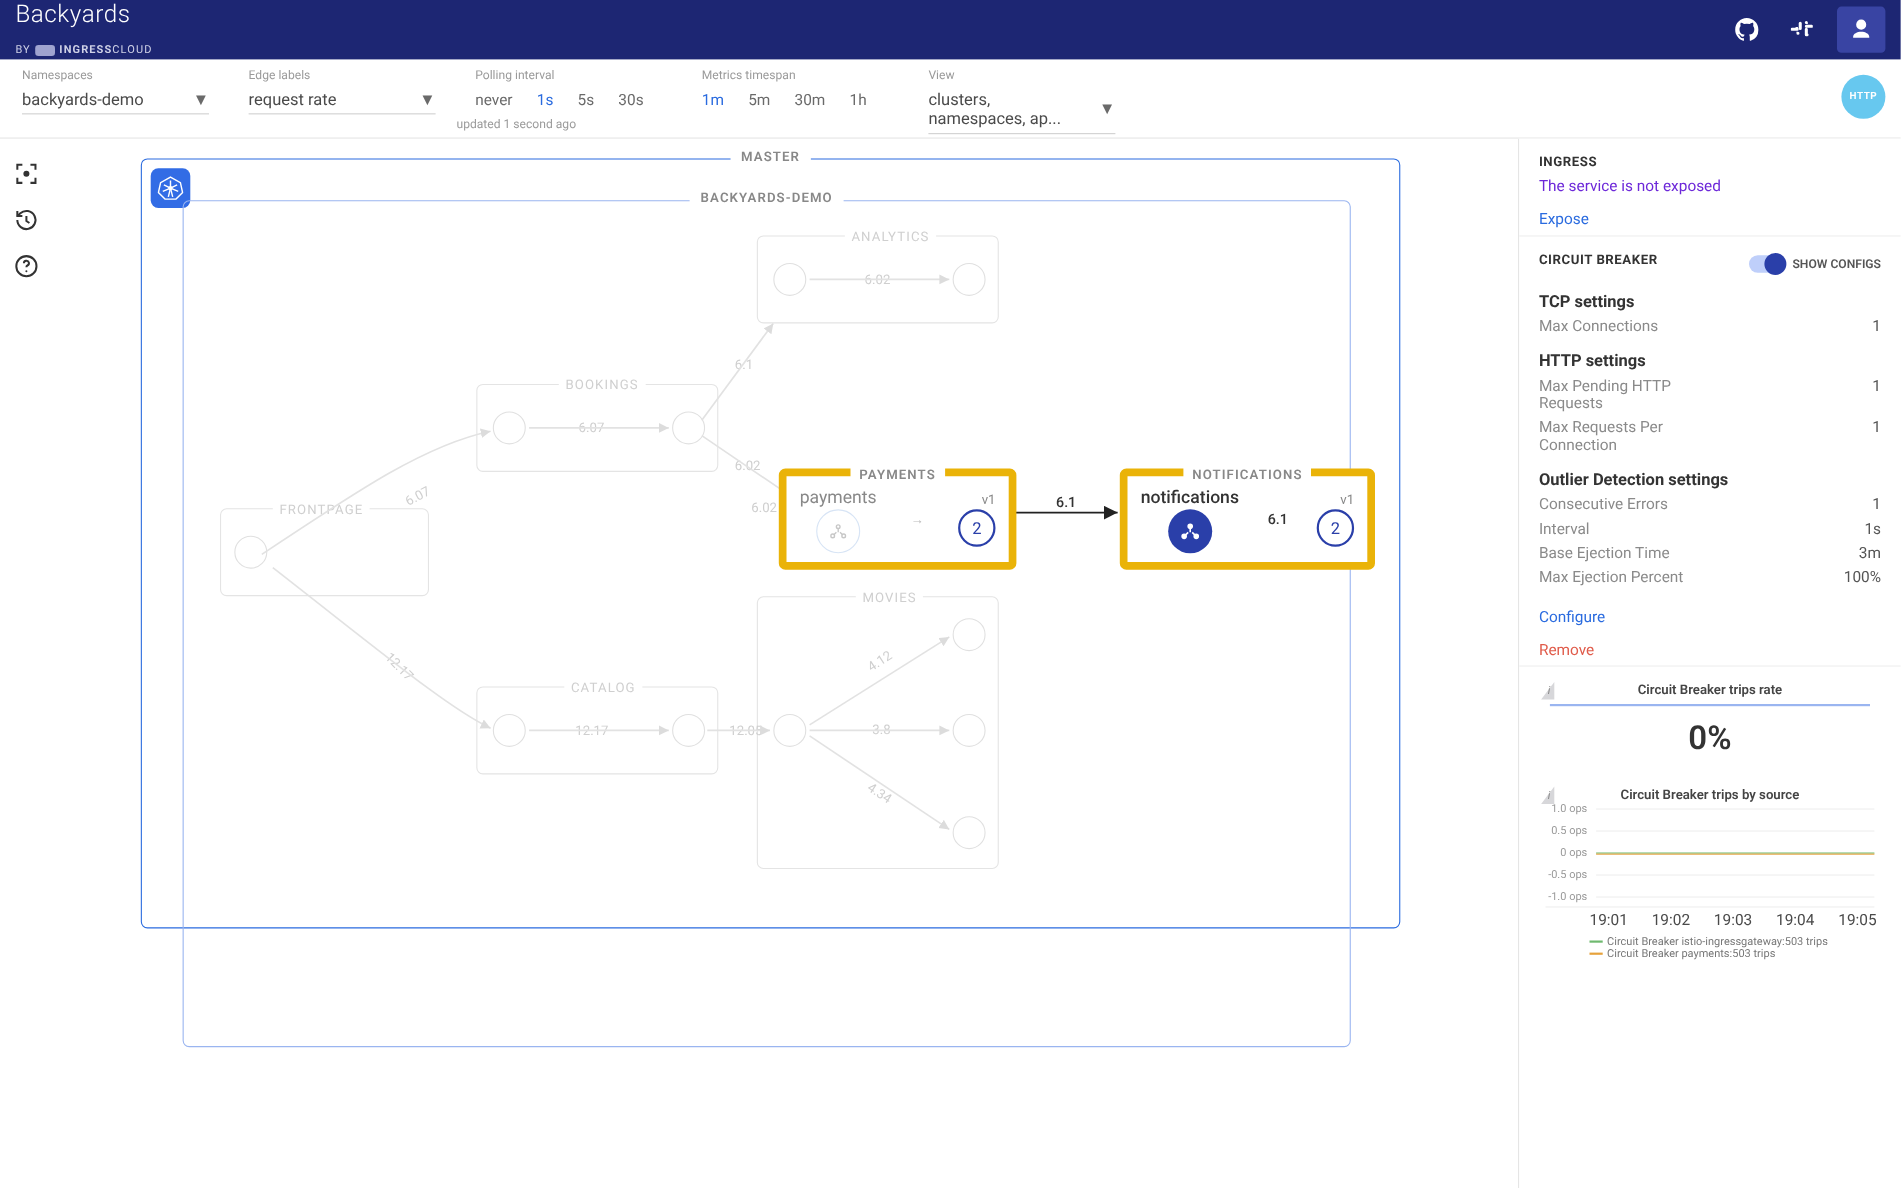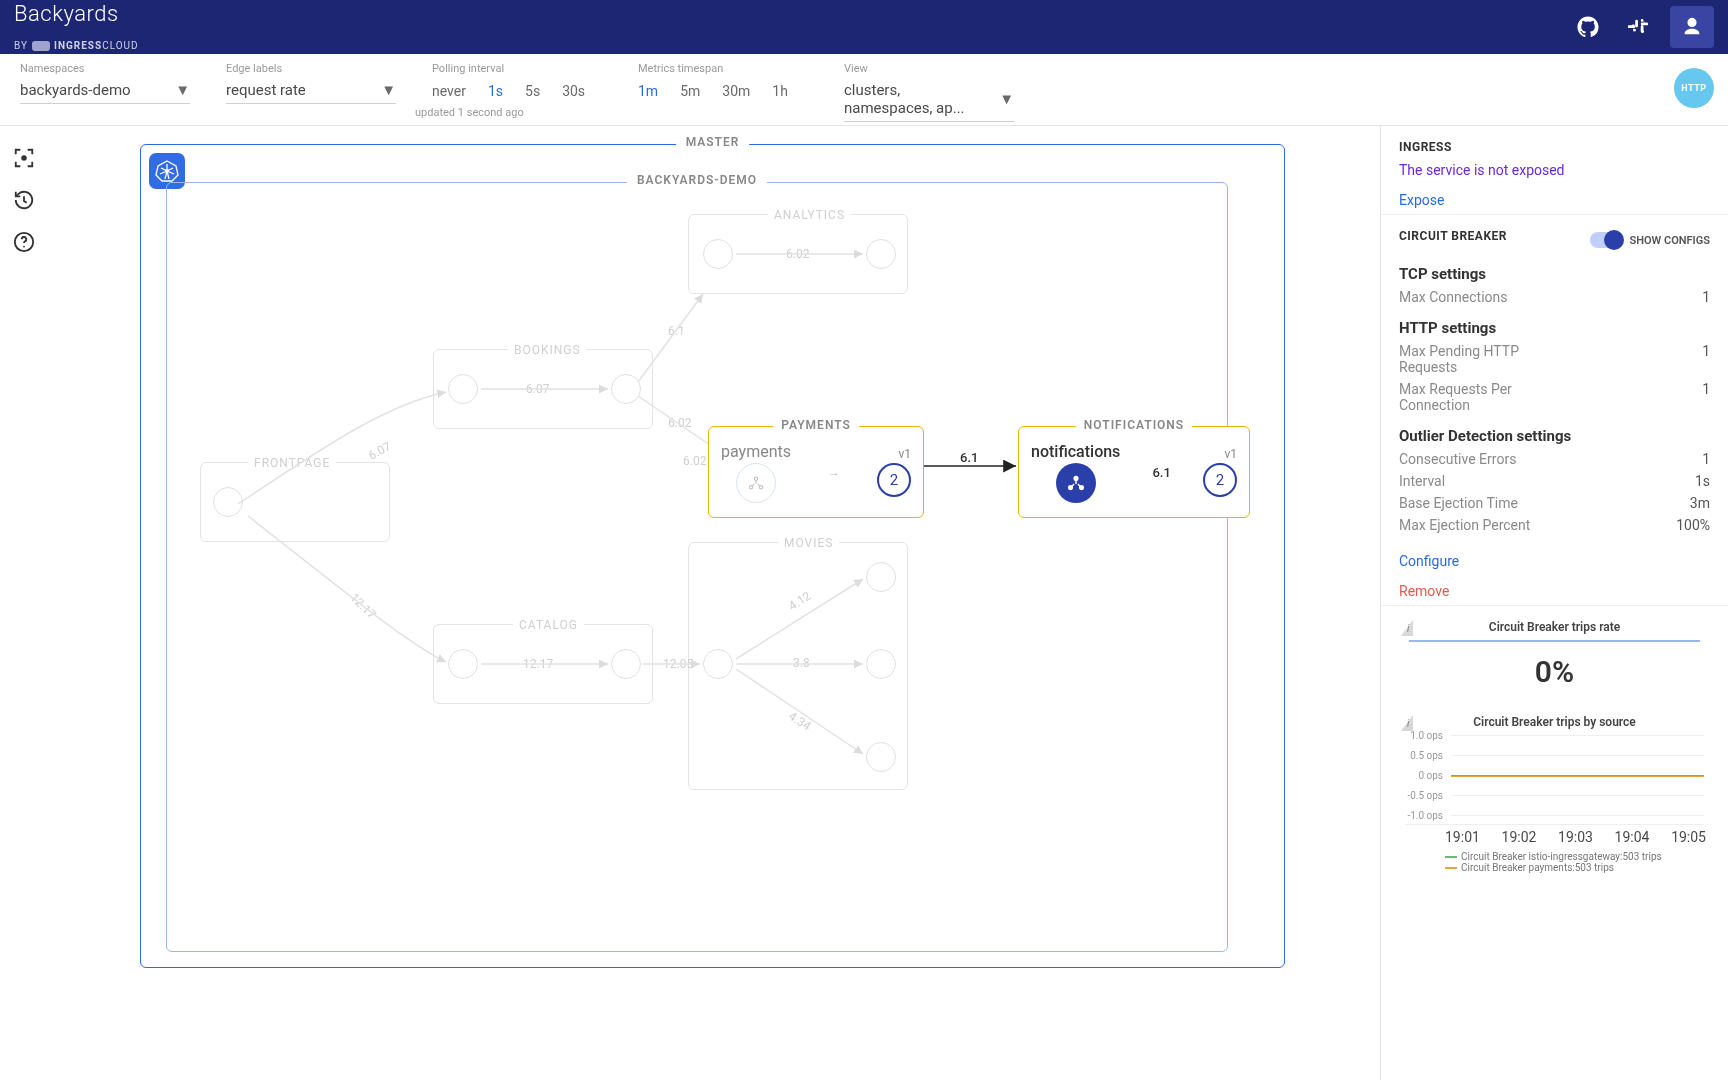--- a/index.html
+++ b/index.html
@@ -25,31 +25,31 @@
   .cb-updated{font-size:11px;color:#9a9a9a;position:absolute;left:415px;top:52px}
   .http-badge{position:absolute;right:14px;top:14px;width:40px;height:40px;border-radius:50%;background:#67c8ef;color:#fff;font-size:9px;font-weight:700;display:flex;align-items:center;justify-content:center;letter-spacing:.5px;cursor:pointer}
   
   .leftrail{position:absolute;left:0;top:126px;width:48px;display:flex;flex-direction:column;align-items:center;gap:14px;padding-top:18px}
   .leftrail .rail-btn{width:28px;height:28px;display:flex;align-items:center;justify-content:center;color:#4a4a4a;cursor:pointer}
   
   .canvas{position:absolute;left:48px;top:126px;right:348px;bottom:0;overflow:hidden}
   .graph{position:relative;width:1145px;height:830px;margin:18px 0 0 80px}
   .box{position:absolute;border:1px solid #2a6bdf;border-radius:6px}
   .box-title{position:absolute;top:-10px;left:50%;transform:translateX(-50%);background:#fff;padding:0 10px;font-size:12px;letter-spacing:1px;color:#888;font-weight:600}
-  .box.master{left:12px;top:0;width:1145px;height:824px}
+  .box.master{left:0;top:0;width:1145px;height:700px}
   .box.ns{left:38px;top:38px;width:1062px;height:770px;border-color:#9ab5f0}
   .k8s-badge{position:absolute;left:8px;top:8px;width:36px;height:36px;border-radius:7px;background:#326ce5;display:flex;align-items:center;justify-content:center}
   
   .ghost{position:absolute;color:#cfcfcf;font-size:12px}
   .ghost .gbox{border:1px solid #e4e4e4;border-radius:6px;position:absolute}
   .ghost .gtitle{position:absolute;background:#fff;padding:0 6px;letter-spacing:1px;font-size:12px}
   .ghost .gnode{position:absolute;width:30px;height:30px;border:1px solid #e0e0e0;border-radius:50%}
   .ghost .gtext{position:absolute;font-size:12px;}
   
-  .svc{position:absolute;border:1px solid #eab308;border-radius:6px;background:#fff}
+  .svc{position:absolute;border:7px solid #eab308;border-radius:6px;background:#fff}
   .svc-title{position:absolute;top:-9px;left:50%;transform:translateX(-50%);background:#fff;padding:0 8px;font-size:12px;letter-spacing:1px;color:#888;font-weight:600}
   .svc-inner{position:absolute;left:12px;right:12px;top:14px;bottom:14px;display:flex;align-items:center;justify-content:space-between}
   .svc-name{font-size:16px;color:#888}
   .svc-name.strong{color:#333;font-weight:500}
   .svc-glyph{width:40px;height:40px;border:1px solid #d7e4f5;border-radius:50%;display:flex;align-items:center;justify-content:center;font-size:14px;color:#bbb}
   .svc-glyph.filled{background:#2a3fa9;border:none;color:#fff}
   .ver-stack{display:flex;flex-direction:column;align-items:flex-end;gap:2px}
   .ver-label{font-size:12px;color:#888}
   .ver-node{width:34px;height:34px;border:2px solid #2a3fa9;border-radius:50%;display:flex;align-items:center;justify-content:center;font-size:15px;color:#2a3fa9;background:#fff}
   

